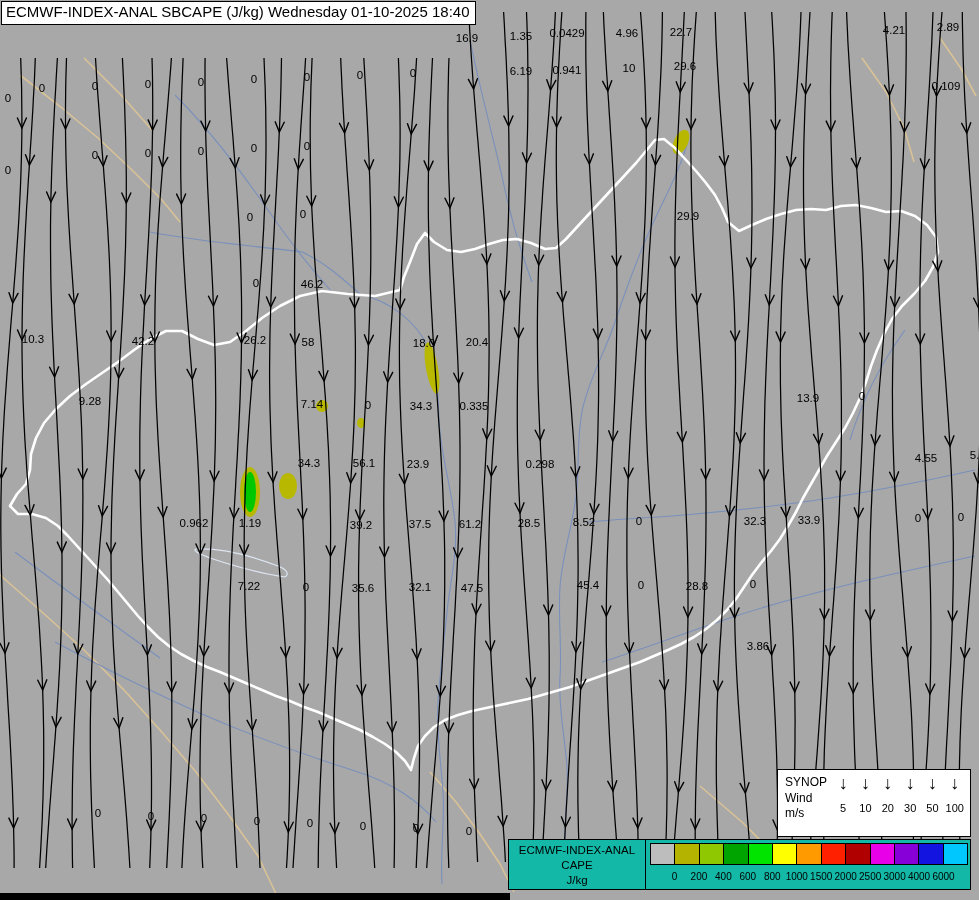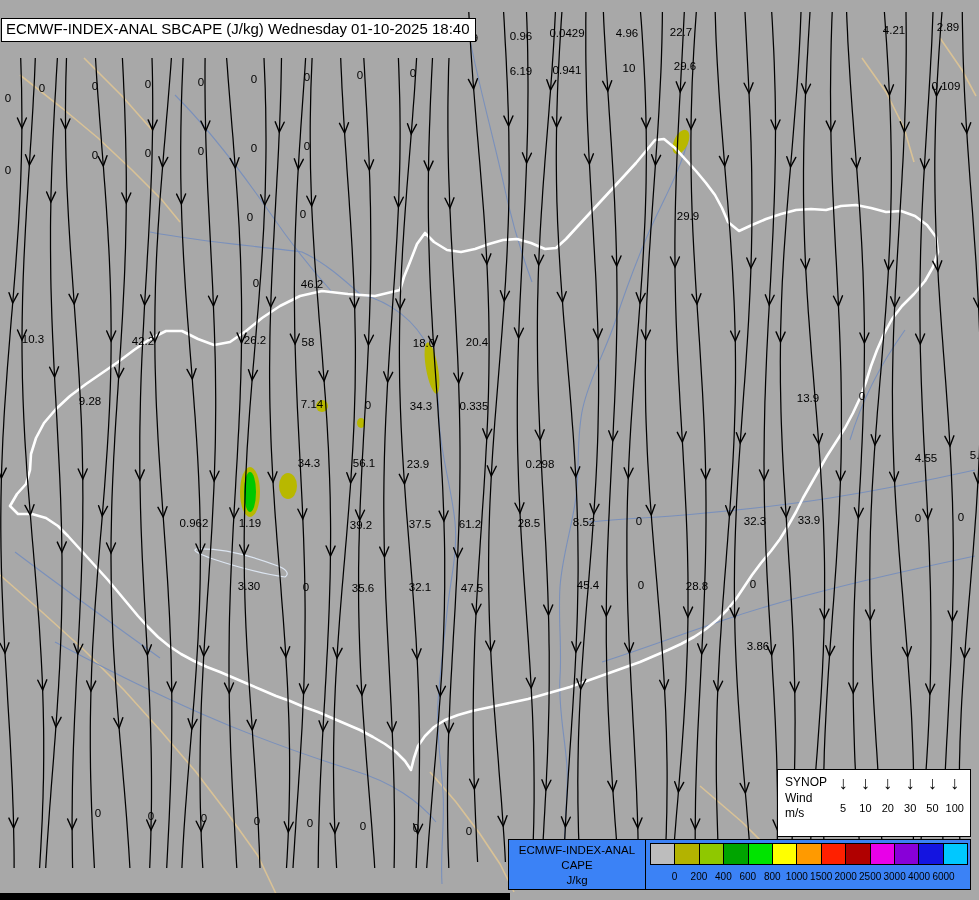--- a/index.html
+++ b/index.html
@@ -4,28 +4,28 @@
 <style>
   *{margin:0;padding:0;box-sizing:border-box}
   html,body{background:#ffffff}
   body{font-family:"Liberation Sans",sans-serif;color:#000}
   .stage{position:relative;width:979px;height:900px;background:#a8a8a8;overflow:hidden}
   #map-svg{position:absolute;left:0;top:0;z-index:1}
   #value-labels{position:absolute;left:0;top:0;width:100%;height:100%;z-index:2;pointer-events:none}
   .map-value{position:absolute;transform:translate(-50%,-50%);font-size:11.5px;color:#000;white-space:nowrap}
   .title-box{position:absolute;left:1px;top:1px;z-index:6}
   .title-line{display:table;background:#fff;border:1px solid #000;padding:1px 5px 2px 4px;font-size:15px;line-height:1.25;color:#000;margin-top:-1px;white-space:nowrap}
-  .title-line:first-child{margin-top:17px}
+  .title-line:first-child{margin-top:0}
   .wind-legend{position:absolute;left:777px;top:769px;width:194px;height:68px;background:#fff;border:1px solid #000;z-index:6;display:flex}
   .wind-title{width:54px;padding:5px 0 0 7px;font-size:12px;line-height:1.3}
   .wind-arrows{flex:1;display:flex;justify-content:space-around;padding:2px 4px 0 0}
   .wind-col{text-align:center;width:22px}
   .arrow-glyph{font-size:18px;line-height:1.3}
   .wind-speed-label{font-size:11px;margin-top:7px}
-  .cape-legend{position:absolute;left:508px;top:839px;width:463px;height:51px;background:#3b82f6;border:1px solid #000;z-index:6;display:flex}
+  .cape-legend{position:absolute;left:508px;top:839px;width:463px;height:51px;background:#14b8a6;border:1px solid #000;z-index:6;display:flex}
   .cape-title{width:137px;border-right:1px solid #000;text-align:center;font-size:11.5px;line-height:1.3;padding-top:3px}
   .cape-bar-area{position:relative;flex:1}
   #cape-cells{position:absolute;left:4px;top:3px;width:318px;height:22px;display:flex;border:1px solid #000}
   .cape-cell{flex:1;border-right:1px solid #000}
   .cape-cell:last-child{border-right:none}
   .cape-tick{position:absolute;top:31px;transform:translateX(-50%);font-size:10px}
   .bottom-bar{position:absolute;left:0;top:893px;width:510px;height:7px;background:#000;z-index:5}
 </style>
 </head>
 <body>
@@ -304,21 +304,21 @@
         <path d="M961.7,123.3 L966.8,133.0 L970.7,122.7"></path>
         <path d="M973.7,298.2 L978.6,308.0 L982.6,297.8"></path>
         <path d="M973.9,472.8 L977.9,483.0 L982.9,473.3"></path>
         <path d="M960.7,647.7 L964.5,658.0 L969.7,648.3"></path>
         <path d="M954.9,823.1 L959.6,833.0 L963.9,822.9"></path>
       </g>
     </svg>
 
   <div id="value-labels">
       <span class="map-value" style="left: 467px; top: 38px;">16.9</span>
-      <span class="map-value" style="left: 521px; top: 36px;">0.96</span>
+      <span class="map-value" style="left: 521px; top: 36px;">1.35</span>
       <span class="map-value" style="left: 567px; top: 33px;">0.0429</span>
       <span class="map-value" style="left: 627px; top: 33px;">4.96</span>
       <span class="map-value" style="left: 681px; top: 32px;">22.7</span>
       <span class="map-value" style="left: 894px; top: 30px;">4.21</span>
       <span class="map-value" style="left: 948px; top: 27px;">2.89</span>
       <span class="map-value" style="left: 521px; top: 71px;">6.19</span>
       <span class="map-value" style="left: 567px; top: 70px;">0.941</span>
       <span class="map-value" style="left: 629px; top: 68px;">10</span>
       <span class="map-value" style="left: 685px; top: 66px;">29.6</span>
       <span class="map-value" style="left: 946px; top: 86px;">0.109</span>
@@ -366,21 +366,21 @@
       <span class="map-value" style="left: 361px; top: 525px;">39.2</span>
       <span class="map-value" style="left: 420px; top: 524px;">37.5</span>
       <span class="map-value" style="left: 470px; top: 524px;">61.2</span>
       <span class="map-value" style="left: 529px; top: 523px;">28.5</span>
       <span class="map-value" style="left: 584px; top: 522px; text-align: center;">8.52</span>
       <span class="map-value" style="left: 639px; top: 521px;">0</span>
       <span class="map-value" style="left: 755px; top: 521px;">32.3</span>
       <span class="map-value" style="left: 809px; top: 520px;">33.9</span>
       <span class="map-value" style="left: 918px; top: 518px;">0</span>
       <span class="map-value" style="left: 961px; top: 517px;">0</span>
-      <span class="map-value" style="left: 249px; top: 586px;">3.30</span>
+      <span class="map-value" style="left: 249px; top: 586px;">7.22</span>
       <span class="map-value" style="left: 306px; top: 587px;">0</span>
       <span class="map-value" style="left: 363px; top: 588px;">35.6</span>
       <span class="map-value" style="left: 420px; top: 587px;">32.1</span>
       <span class="map-value" style="left: 472px; top: 588px;">47.5</span>
       <span class="map-value" style="left: 588px; top: 585px;">45.4</span>
       <span class="map-value" style="left: 641px; top: 585px;">0</span>
       <span class="map-value" style="left: 697px; top: 586px;">28.8</span>
       <span class="map-value" style="left: 753px; top: 584px;">0</span>
       <span class="map-value" style="left: 758px; top: 646px;">3.86</span>
       <span class="map-value" style="left: 98px; top: 813px;">0</span>

